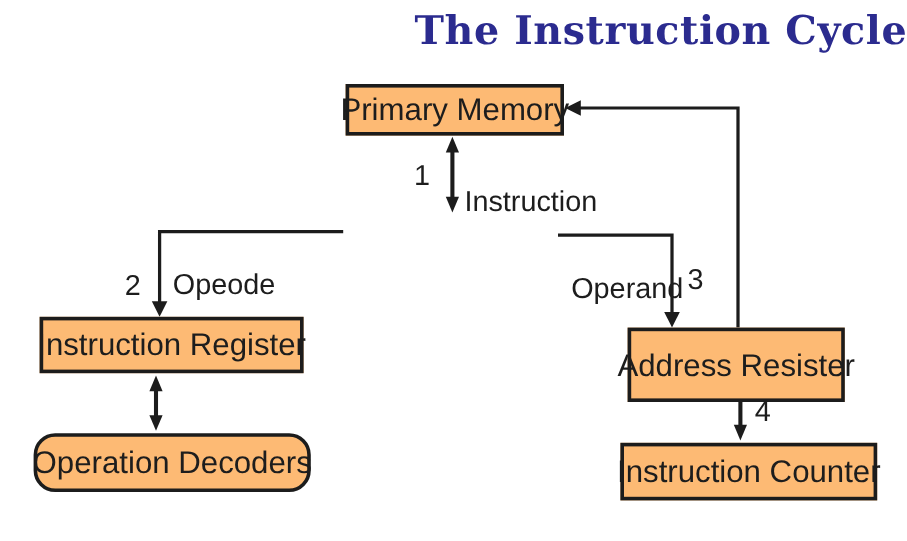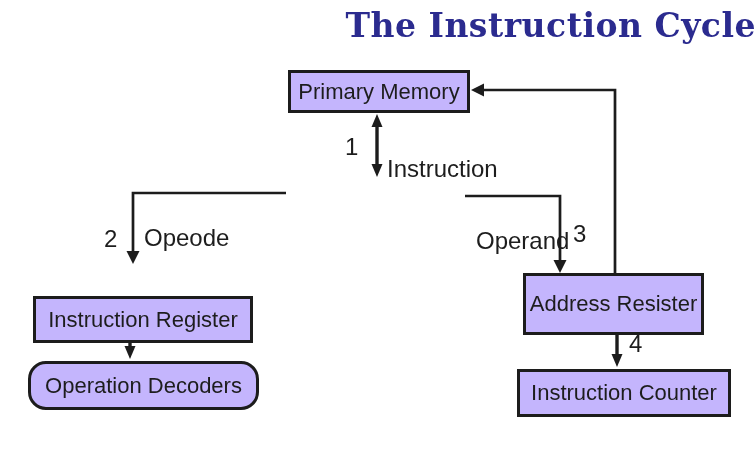--- a/index.html
+++ b/index.html
@@ -25,32 +25,32 @@
     color: #2b2b8f;
   }
   .wires {
     position: absolute;
     top: 0; left: 0;
     width: 756px; height: 451px;
   }
   .node {
     position: absolute;
     border: 3px solid #1c1c1c;
-    background: #c4b5fd;
+    background: #fdba74;
     display: flex;
     align-items: center;
     justify-content: center;
-    font-size: 22px;
+    font-size: 26px;
     color: #1d1d1d;
     white-space: nowrap;
     box-sizing: border-box;
   }
   #n-primary  { left: 288px; top: 70px;  width: 182px; height: 43px; }
   #n-storage  { left: 286px; top: 178px; width: 180px; height: 38px; }
-  #n-ir       { left: 33px;  top: 264px; width: 220px; height: 47px; margin-top: 32px; }
+  #n-ir       { left: 33px;  top: 264px; width: 220px; height: 47px; }
   #n-od       { left: 28px;  top: 361px; width: 231px; height: 49px; border-radius: 18px; }
   #n-ar       { left: 523px; top: 273px; width: 181px; height: 62px; }
   #n-ic       { left: 517px; top: 369px; width: 214px; height: 48px; }
   .lbl {
     position: absolute;
     font-size: 24px;
     color: #1d1d1d;
     white-space: nowrap;
   }
   #l-num1    { left: 345px; top: 133px; }

